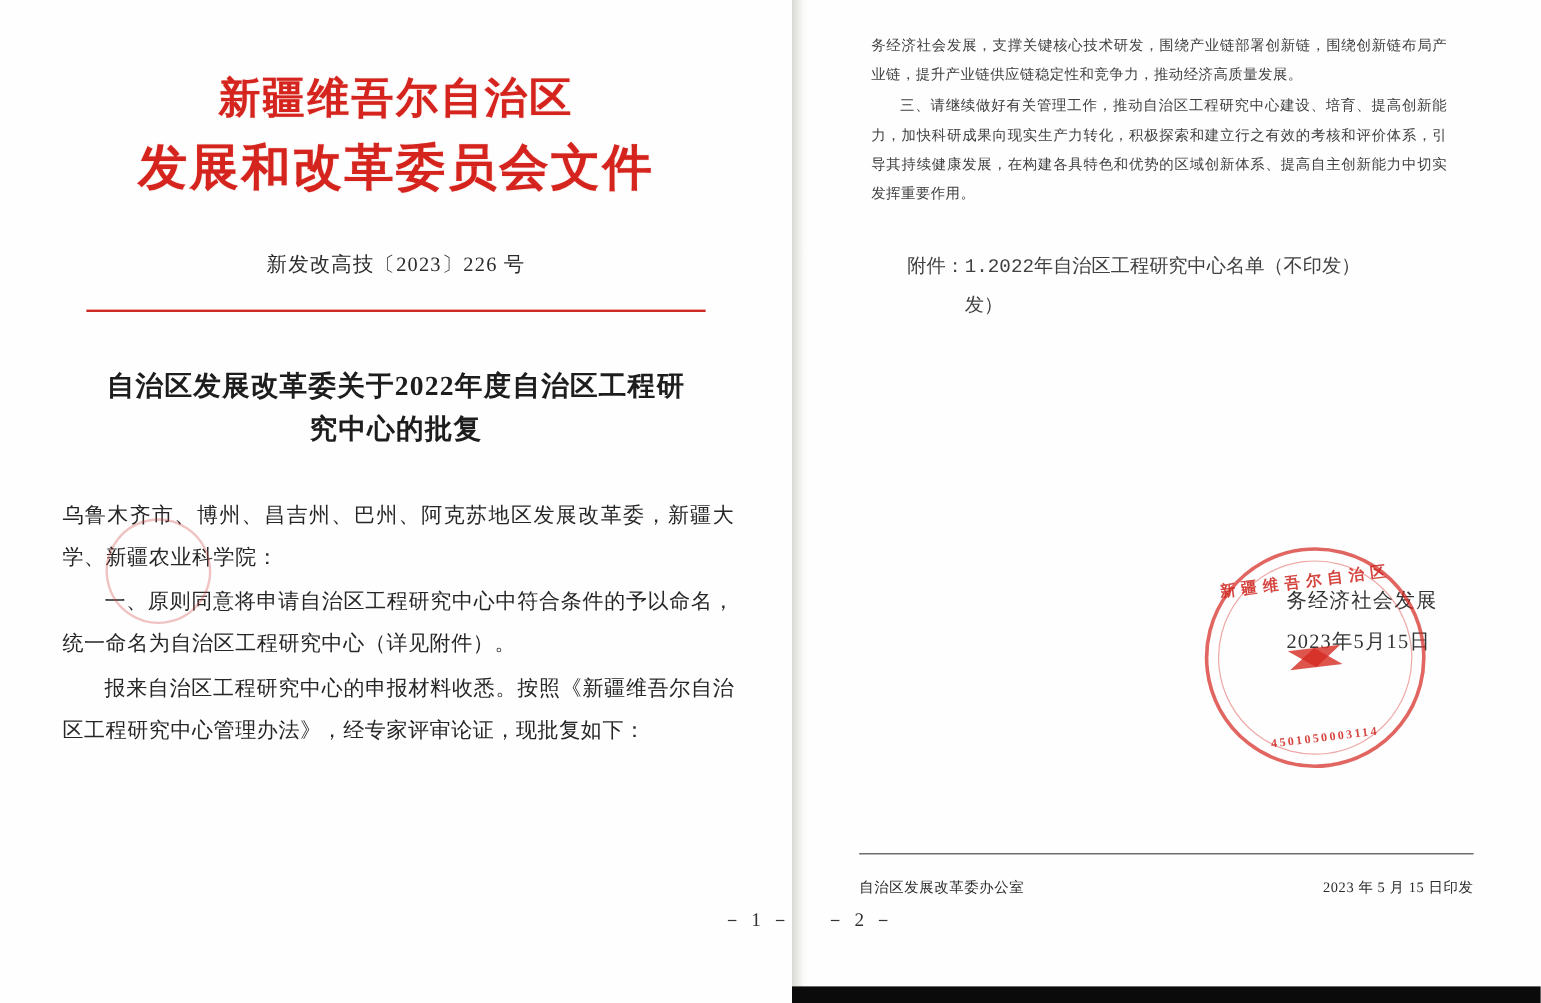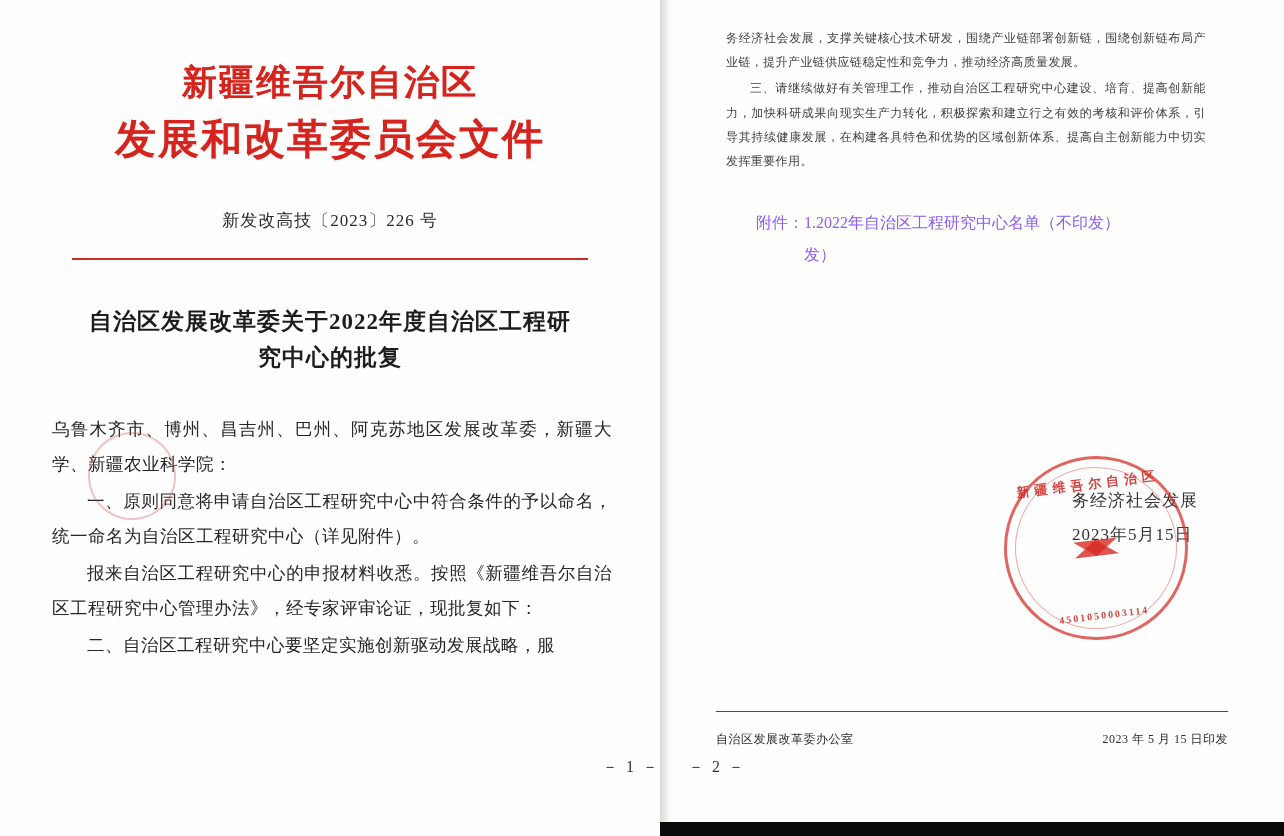--- a/index.html
+++ b/index.html
@@ -136,21 +136,22 @@
     line-height: 2.02;
     color: #404040;
     letter-spacing: 0.4px;
     text-align: justify;
   }
   .rbody p { margin: 0 0 2px 0; }
   .attach {
     margin: 34px 78px 0 96px;
     font-size: 16px;
     line-height: 2.0;
-    color: #8b5cf6;
+    color: #404040;
+    font-family: Liberation Mono, monospace;
   }
   .attach .a2 { text-indent: 1.4em; }
   .attach .a2b { text-indent: 3.0em; }
 
   
   .sign-block {
     position: absolute;
     right: 86px;
     top: 484px;
     text-align: left;
@@ -251,21 +252,20 @@
     <div class="red-rule"></div>
 
     <div class="doc-title">自治区发展改革委关于2022年度自治区工程研究中心的批复</div>
 
     <div class="faint-seal"></div>
 
     <div class="body-col">
       <p>乌鲁木齐市、博州、昌吉州、巴州、阿克苏地区发展改革委，新疆大学、新疆农业科学院：</p>
       <p class="indent2">一、原则同意将申请自治区工程研究中心中符合条件的予以命名，统一命名为自治区工程研究中心（详见附件）。</p>
       <p class="indent2">报来自治区工程研究中心的申报材料收悉。按照《新疆维吾尔自治区工程研究中心管理办法》，经专家评审论证，现批复如下：</p>
-      <p class="indent2">二、自治区工程研究中心要坚定实施创新驱动发展战略，服</p>
     </div>
 
     <div class="page-footer-num">－ 1 －</div>
   </div>
 
   <div class="page page-right">
 
     <div class="rbody">
       <p>务经济社会发展，支撑关键核心技术研发，围绕产业链部署创新链，围绕创新链布局产业链，提升产业链供应链稳定性和竞争力，推动经济高质量发展。</p>
       <p class="indent2">三、请继续做好有关管理工作，推动自治区工程研究中心建设、培育、提高创新能力，加快科研成果向现实生产力转化，积极探索和建立行之有效的考核和评价体系，引导其持续健康发展，在构建各具特色和优势的区域创新体系、提高自主创新能力中切实发挥重要作用。</p>

